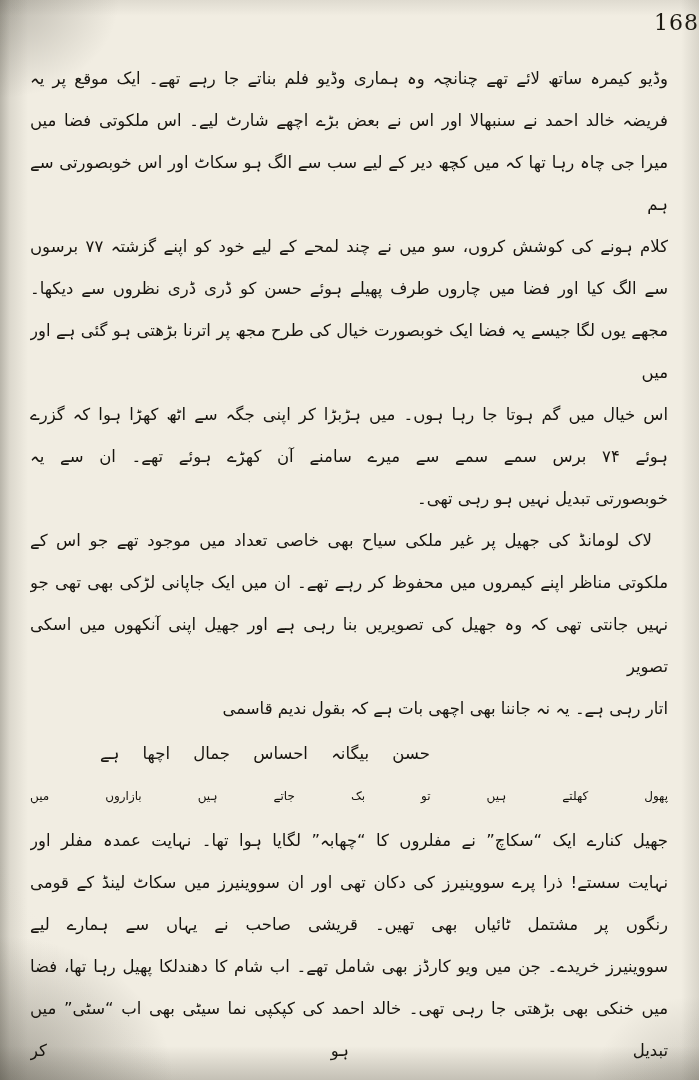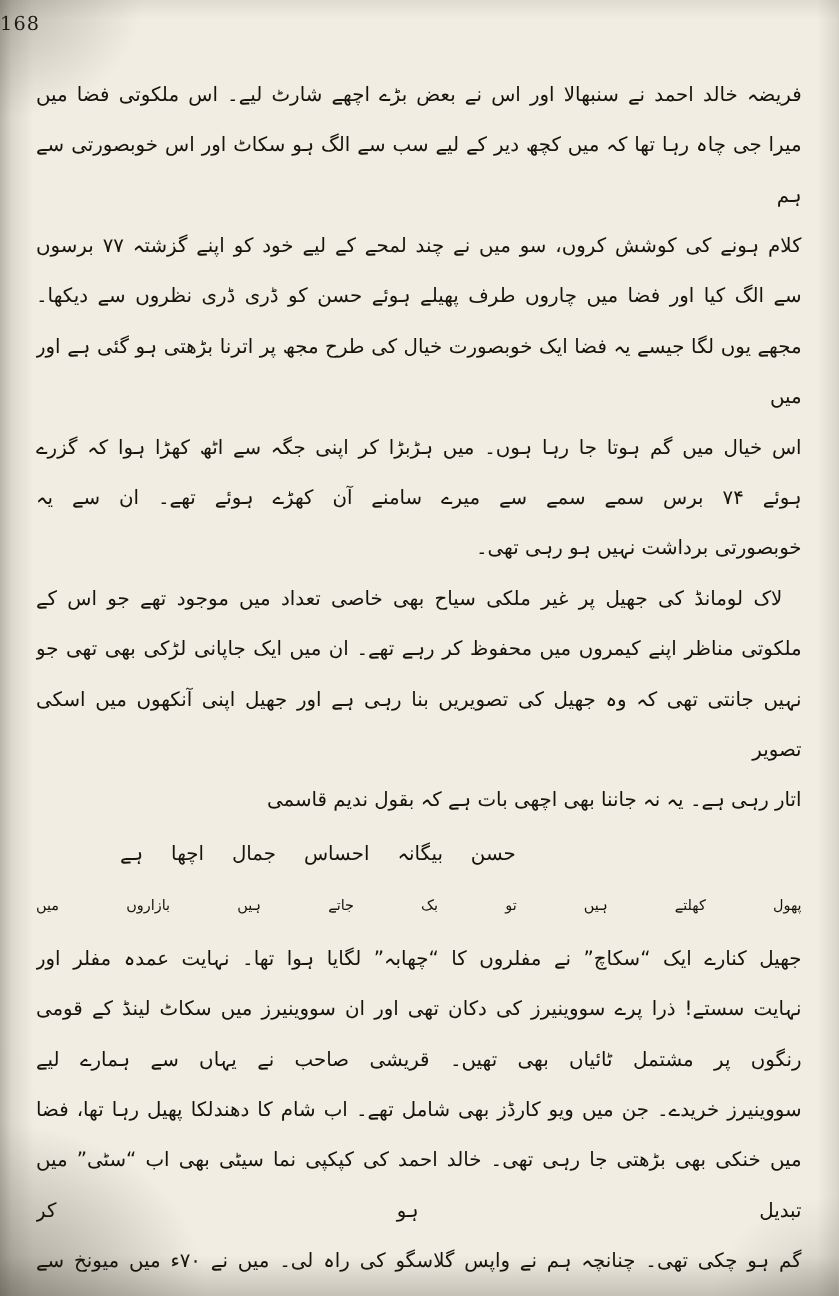--- a/index.html
+++ b/index.html
@@ -26,23 +26,23 @@
       linear-gradient(to top, rgba(92,89,78,0.30) 0px, rgba(92,89,78,0) 34px),
       linear-gradient(to left, rgba(92,89,78,0.16) 0px, rgba(92,89,78,0) 18px),
       linear-gradient(to bottom, rgba(92,89,78,0.12) 0px, rgba(92,89,78,0) 16px),
       radial-gradient(130% 115% at 58% 42%, #f1ede2 55%, #e9e4d7 82%, #ddd8ca 100%);
   }
   .page-num {
     position: absolute;
     top: 10px;
     left: 0;
     right: 0;
-    text-align: left;
+    text-align: right;
     font-family: "DejaVu Serif", serif;
-    font-size: 16px;
+    font-size: 22px;
     letter-spacing: 1px;
     color: #1d1a12;
   }
   .text-block {
     position: absolute;
     top: 58px;
     right: 31px;
     left: 30px;
     direction: rtl;
     overflow: hidden;
@@ -81,28 +81,29 @@
 </head>
 <body>
 
 <div class="scan-page">
 
   <div class="page-num">168</div>
 
   <div class="text-block">
 
     <div class="para">
+      <div class="ln">وڈیو کیمرہ ساتھ لائے تھے چنانچہ وہ ہماری وڈیو فلم بناتے جا رہے تھے۔ ایک موقع پر یہ</div>
       <div class="ln">فریضہ خالد احمد نے سنبھالا اور اس نے بعض بڑے اچھے شارٹ لیے۔ اس ملکوتی فضا میں</div>
       <div class="ln">میرا جی چاہ رہا تھا کہ میں کچھ دیر کے لیے سب سے الگ ہو سکاٹ اور اس خوبصورتی سے ہم</div>
       <div class="ln">کلام ہونے کی کوشش کروں، سو میں نے چند لمحے کے لیے خود کو اپنے گزشتہ ۷۷ برسوں</div>
       <div class="ln">سے الگ کیا اور فضا میں چاروں طرف پھیلے ہوئے حسن کو ڈری ڈری نظروں سے دیکھا۔</div>
       <div class="ln">مجھے یوں لگا جیسے یہ فضا ایک خوبصورت خیال کی طرح مجھ پر اترنا بڑھتی ہو گئی ہے اور میں</div>
       <div class="ln">اس خیال میں گم ہوتا جا رہا ہوں۔ میں ہڑبڑا کر اپنی جگہ سے اٹھ کھڑا ہوا کہ گزرے</div>
       <div class="ln">ہوئے ۷۴ برس سمے سمے سے میرے سامنے آن کھڑے ہوئے تھے۔ ان سے یہ</div>
-      <div class="ln para-end">خوبصورتی برداشت نہیں ہو رہی تھی۔</div>
+      <div class="ln para-end">خوبصورتی تبدیل نہیں ہو رہی تھی۔</div>
     </div>
 
     <div class="para">
       <div class="ln indent-first">لاک لومانڈ کی جھیل پر غیر ملکی سیاح بھی خاصی تعداد میں موجود تھے جو اس کے</div>
       <div class="ln">ملکوتی مناظر اپنے کیمروں میں محفوظ کر رہے تھے۔ ان میں ایک جاپانی لڑکی بھی تھی جو</div>
       <div class="ln">نہیں جانتی تھی کہ وہ جھیل کی تصویریں بنا رہی ہے اور جھیل اپنی آنکھوں میں اسکی تصویر</div>
       <div class="ln para-end">اتار رہی ہے۔ یہ نہ جاننا بھی اچھی بات ہے کہ بقول ندیم قاسمی</div>
     </div>
 
     <div class="verse">

